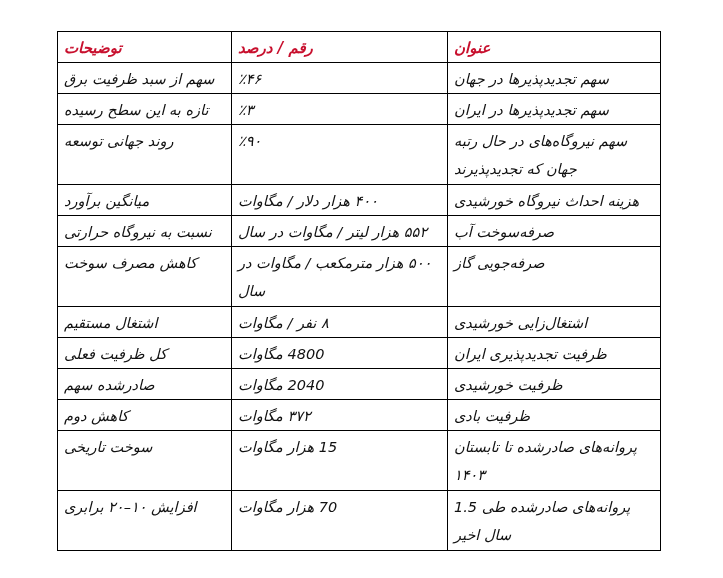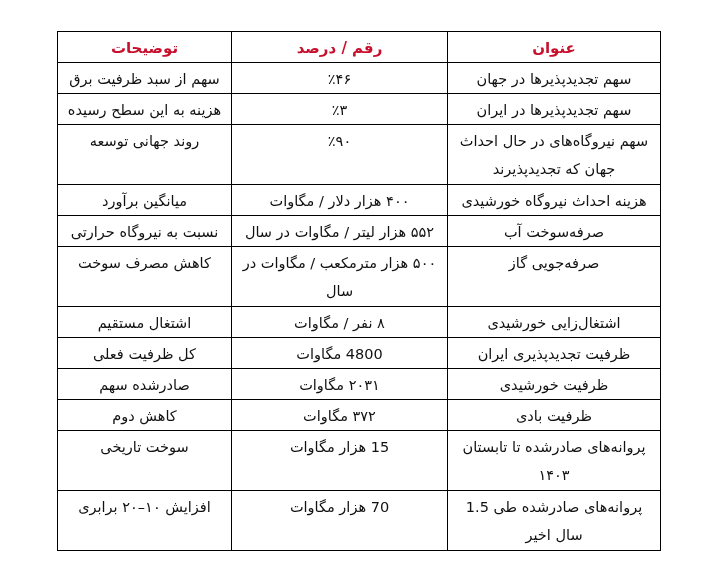--- a/index.html
+++ b/index.html
@@ -22,27 +22,28 @@
     }
     table.data-table {
       width: 603px;
       border-collapse: collapse;
       direction: rtl;
       table-layout: fixed;
     }
     table.data-table td, table.data-table th {
       border: 1.5px solid #000000;
       padding: 2px 6px 0 6px;
-      text-align: center;
+      text-align: left;
       vertical-align: top;
       font-size: 14.5px;
       line-height: 28px;
       color: #111111;
       font-weight: normal;
       overflow: hidden;
+      font-style: italic;
     }
     table.data-table th {
       color: #c8102e;
       font-weight: bold;
       font-size: 15px;
       height: 28px;
     }
     col.c-title { width: 213px; }
     col.c-value { width: 216px; }
     col.c-desc  { width: 174px; }
@@ -68,24 +69,24 @@
     </thead>
     <tbody>
       <tr class="r-single">
         <td>سهم تجدیدپذیرها در جهان</td>
         <td>٪۴۶</td>
         <td>سهم از سبد ظرفیت برق</td>
       </tr>
       <tr class="r-single">
         <td>سهم تجدیدپذیرها در ایران</td>
         <td>٪۳</td>
-        <td>هزینه به این سطح رسیده</td>
+        <td>تازه به این سطح رسیده</td>
       </tr>
       <tr class="r-double">
-        <td>سهم نیروگاه‌های در حال احداث جهان که تجدیدپذیرند</td>
+        <td>سهم نیروگاه‌های در حال رتبه جهان که تجدیدپذیرند</td>
         <td>٪۹۰</td>
         <td>روند جهانی توسعه</td>
       </tr>
       <tr class="r-single">
         <td>هزینه احداث نیروگاه خورشیدی</td>
         <td>۴۰۰ هزار دلار / مگاوات</td>
         <td>میانگین برآورد</td>
       </tr>
       <tr class="r-single">
         <td>صرفه‌سوخت آب</td>
@@ -102,21 +103,21 @@
         <td>۸ نفر / مگاوات</td>
         <td>اشتغال مستقیم</td>
       </tr>
       <tr class="r-single">
         <td>ظرفیت تجدیدپذیری ایران</td>
         <td>4800 مگاوات</td>
         <td>کل ظرفیت فعلی</td>
       </tr>
       <tr class="r-single">
         <td>ظرفیت خورشیدی</td>
-        <td>۲۰۳۱ مگاوات</td>
+        <td>2040 مگاوات</td>
         <td>صادرشده سهم</td>
       </tr>
       <tr class="r-single">
         <td>ظرفیت بادی</td>
         <td>۳۷۲ مگاوات</td>
         <td>کاهش دوم</td>
       </tr>
       <tr class="r-double">
         <td>پروانه‌های صادرشده تا تابستان ۱۴۰۳</td>
         <td>15 هزار مگاوات</td>

